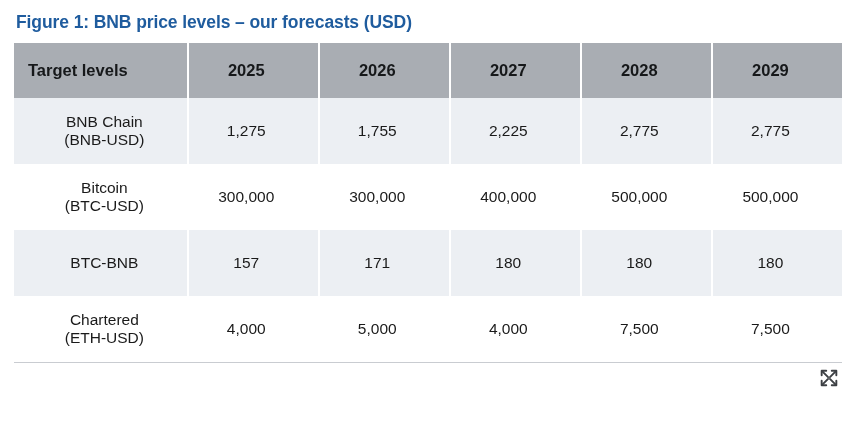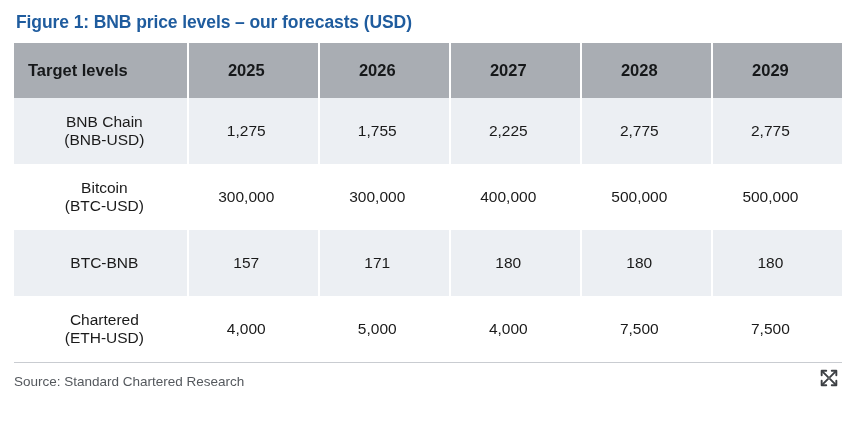--- a/index.html
+++ b/index.html
@@ -168,21 +168,20 @@
         <td class="value-col">4,000</td>
         <td class="value-col">7,500</td>
         <td class="value-col">7,500</td>
       </tr>
 
 
     </tbody>
   </table>
 
   <div class="source-row">
-    <span class="source-text">Source: Standard Chartered Research</span>
     <span class="expand-icon">
       <svg width="22" height="22" viewBox="0 0 24 24" fill="none" stroke="currentColor" stroke-width="2.1" stroke-linecap="round" stroke-linejoin="round">
         <path d="M4 9 L4 4 L9 4"></path>
         <path d="M20 9 L20 4 L15 4"></path>
         <path d="M4 15 L4 20 L9 20"></path>
         <path d="M20 15 L20 20 L15 20"></path>
         <path d="M5 5 L11 11"></path>
         <path d="M19 5 L13 11"></path>
         <path d="M5 19 L11 13"></path>
         <path d="M19 19 L13 13"></path>

